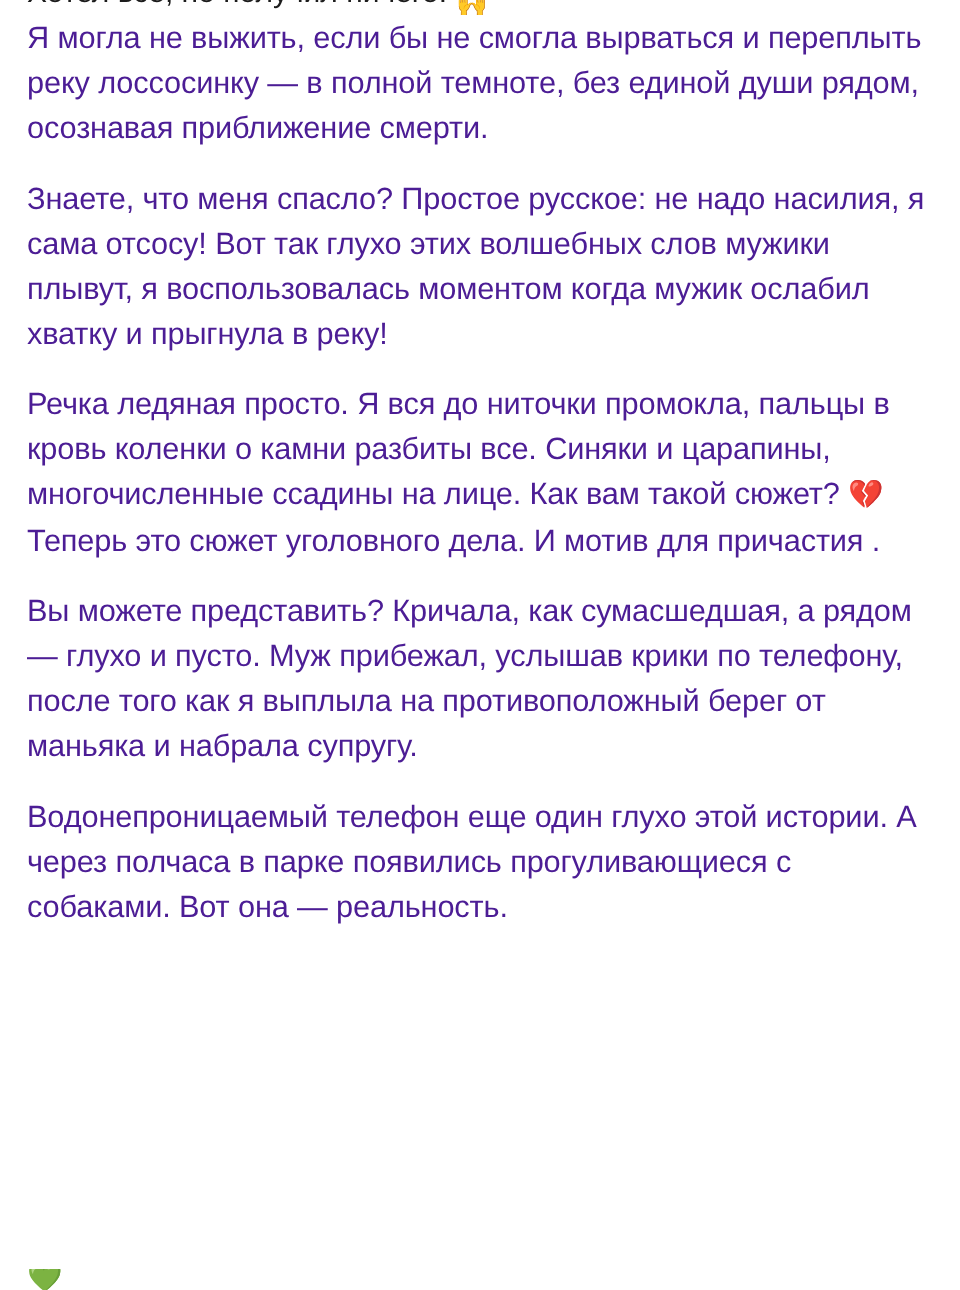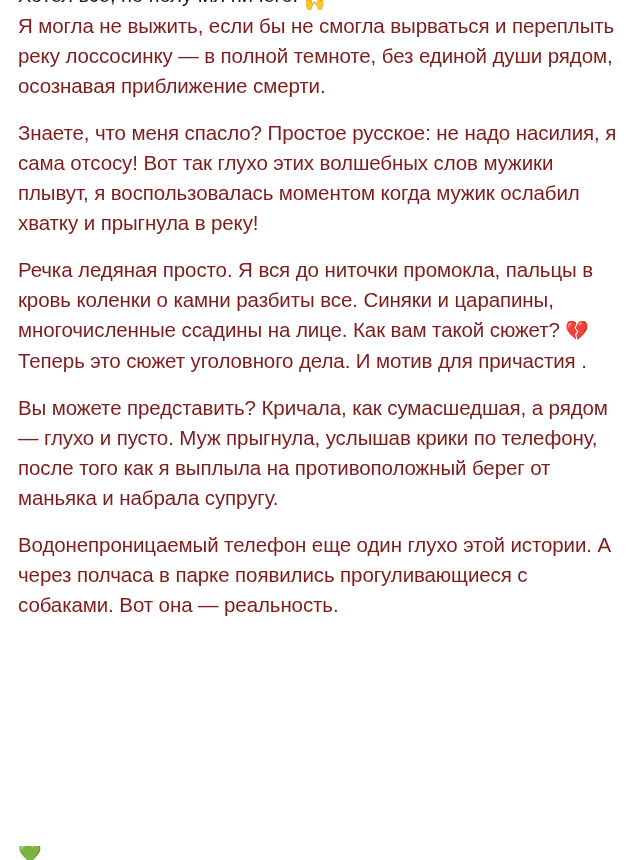--- a/index.html
+++ b/index.html
@@ -39,21 +39,21 @@
     position: absolute;
     left: 286px;
     top: -6px;
     font-size: 17px;
     line-height: 17px;
   }
   p.para {
     margin: 0 0 17px 0;
     font-size: 20.5px;
     line-height: 30px;
-    color: #7f1d1d;
+    color: #4c1d95;
     letter-spacing: -0.1px;
   }
   p.first {
     margin-top: 1px;
   }
   .emoji {
     font-size: 19px;
   }
   .bottom-strip {
     position: absolute;
@@ -80,21 +80,21 @@
     <div class="ghost">Хотел всё, но получил ничего!</div>
     <span class="emoji-top">🙌</span>
   </div>
 
   <p class="para first">Я могла не выжить, если бы не смогла вырваться и переплыть реку лоссосинку — в полной темноте, без единой души рядом, осознавая приближение смерти.</p>
 
   <p class="para">Знаете, что меня спасло? Простое русское: не надо насилия, я сама отсосу! Вот так глухо этих волшебных слов мужики плывут, я воспользовалась моментом когда мужик ослабил хватку и прыгнула в реку!</p>
 
   <p class="para"><span>Речка ледяная просто. Я вся до ниточки промокла, пальцы в кровь коленки о камни разбиты все. Синяки и царапины, многочисленные ссадины на лице. Как вам такой сюжет? </span><span class="emoji">💔</span><span> Теперь это сюжет уголовного дела. И мотив для причастия .</span></p>
 
-  <p class="para">Вы можете представить? Кричала, как сумасшедшая, а рядом — глухо и пусто. Муж прыгнула, услышав крики по телефону, после того как я выплыла на противоположный берег от маньяка и набрала супругу.</p>
+  <p class="para">Вы можете представить? Кричала, как сумасшедшая, а рядом — глухо и пусто. Муж прибежал, услышав крики по телефону, после того как я выплыла на противоположный берег от маньяка и набрала супругу.</p>
 
   <p class="para">Водонепроницаемый телефон еще один глухо этой истории. А через полчаса в парке появились прогуливающиеся с собаками. Вот она — реальность.</p>
 
   <div class="bottom-strip">
     <span class="glyph">💚</span>
   </div>
 
 </div>
 
 </body></html>

